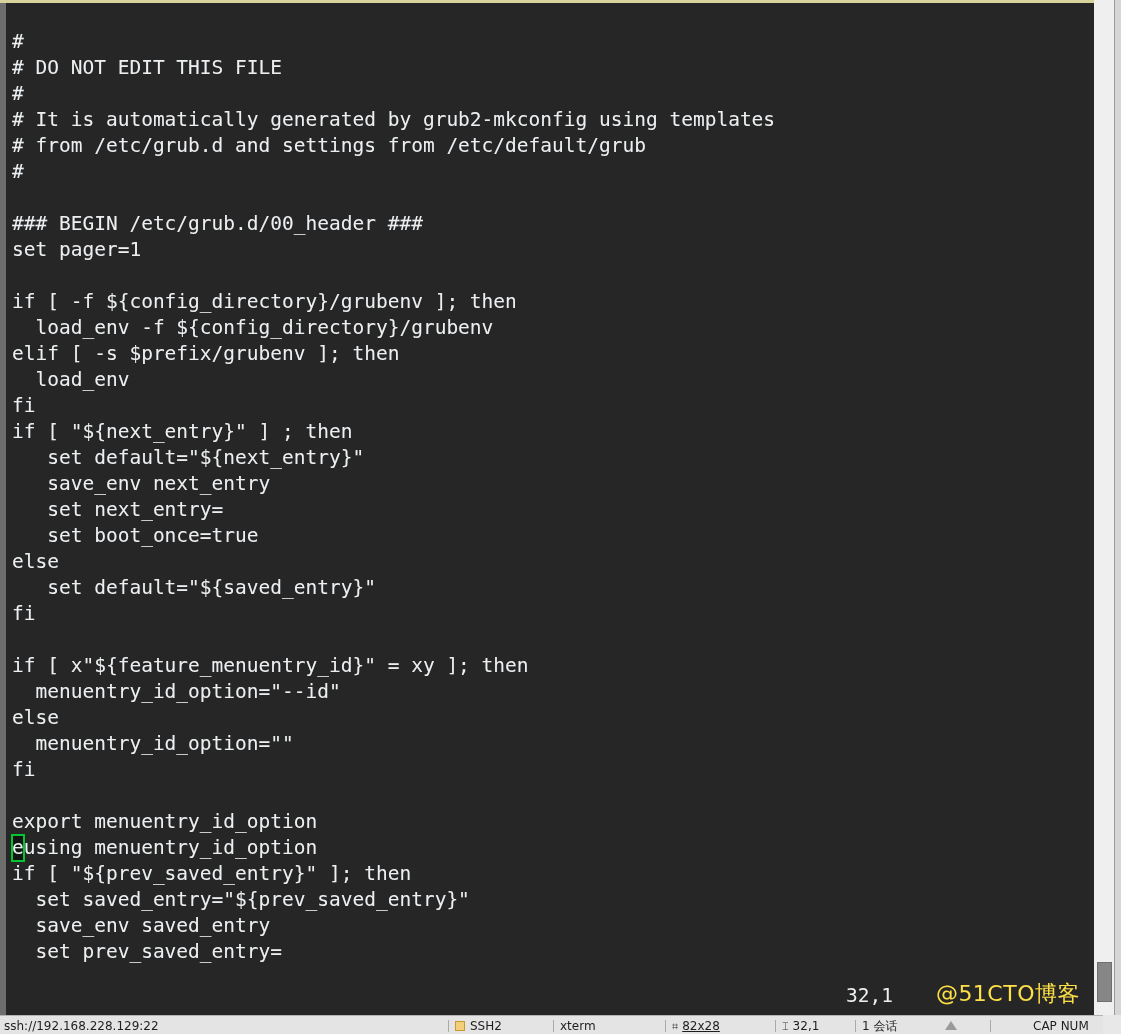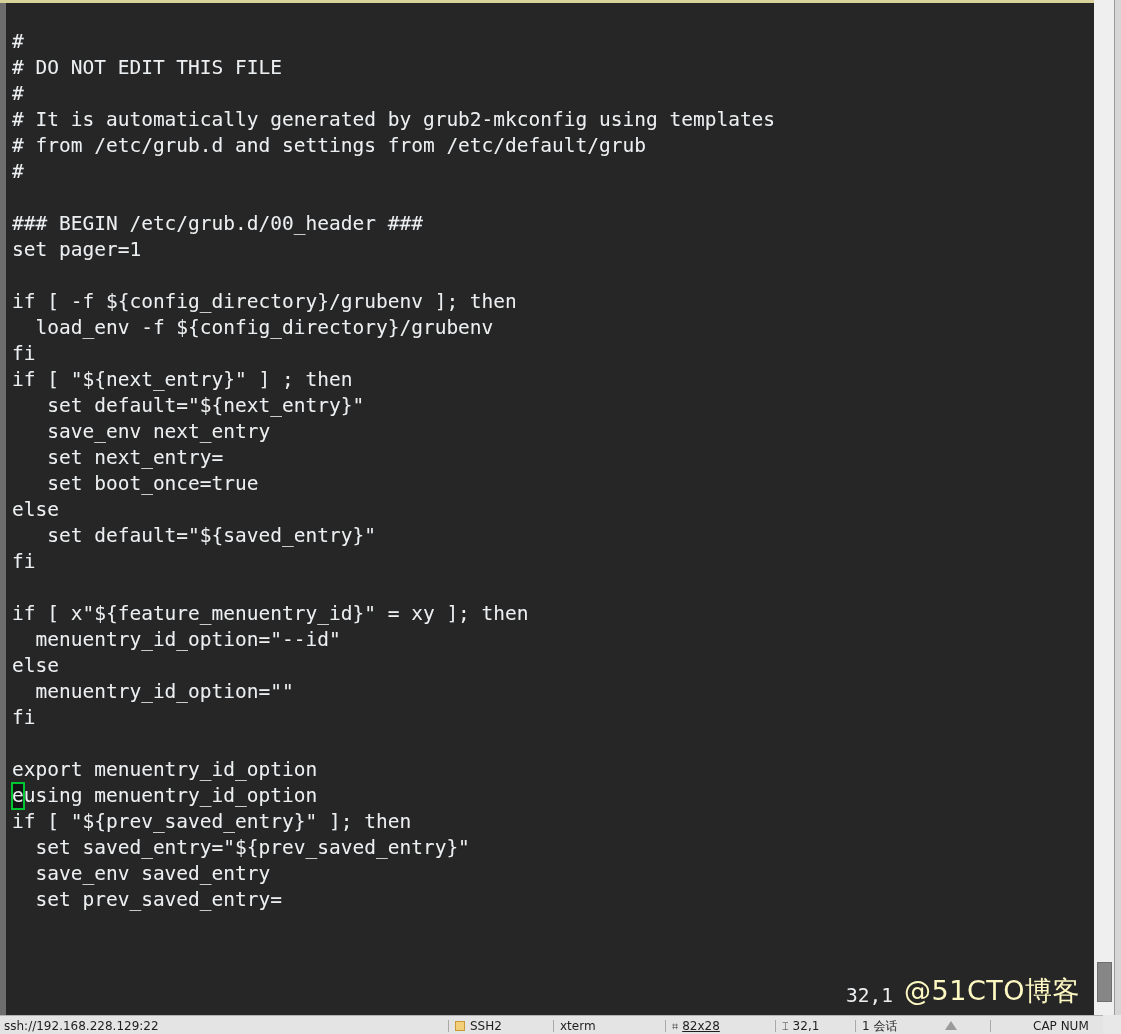--- a/index.html
+++ b/index.html
@@ -101,22 +101,22 @@
     left: 1018px;
     transform: translateX(-50%);
   }
 
   
   #watermark {
     position: absolute;
     right: 14px;
     bottom: 6px;
     font-family: "DejaVu Sans", "Liberation Sans", sans-serif;
-    font-size: 27px;
-    color: #fef9c3;
+    font-size: 22px;
+    color: #fde047;
     letter-spacing: 0.5px;
     user-select: none;
     z-index: 5;
   }
 
   
   #terminal-scrollbar {
     position: absolute;
     left: 1094px;
     top: 0;
@@ -225,20 +225,22 @@
         <div class="term-line">#</div>
         <div class="term-line"># It is automatically generated by grub2-mkconfig using templates</div>
         <div class="term-line"># from /etc/grub.d and settings from /etc/default/grub</div>
         <div class="term-line">#</div>
         <div class="term-line">&nbsp;</div>
         <div class="term-line">### BEGIN /etc/grub.d/00_header ###</div>
         <div class="term-line">set pager=1</div>
         <div class="term-line">&nbsp;</div>
         <div class="term-line">if [ -f ${config_directory}/grubenv ]; then</div>
         <div class="term-line">  load_env -f ${config_directory}/grubenv</div>
+        <div class="term-line">elif [ -s $prefix/grubenv ]; then</div>
+        <div class="term-line">  load_env</div>
         <div class="term-line">fi</div>
         <div class="term-line">if [ "${next_entry}" ] ; then</div>
         <div class="term-line">   set default="${next_entry}"</div>
         <div class="term-line">   save_env next_entry</div>
         <div class="term-line">   set next_entry=</div>
         <div class="term-line">   set boot_once=true</div>
         <div class="term-line">else</div>
         <div class="term-line">   set default="${saved_entry}"</div>
         <div class="term-line">fi</div>
         <div class="term-line">&nbsp;</div>

